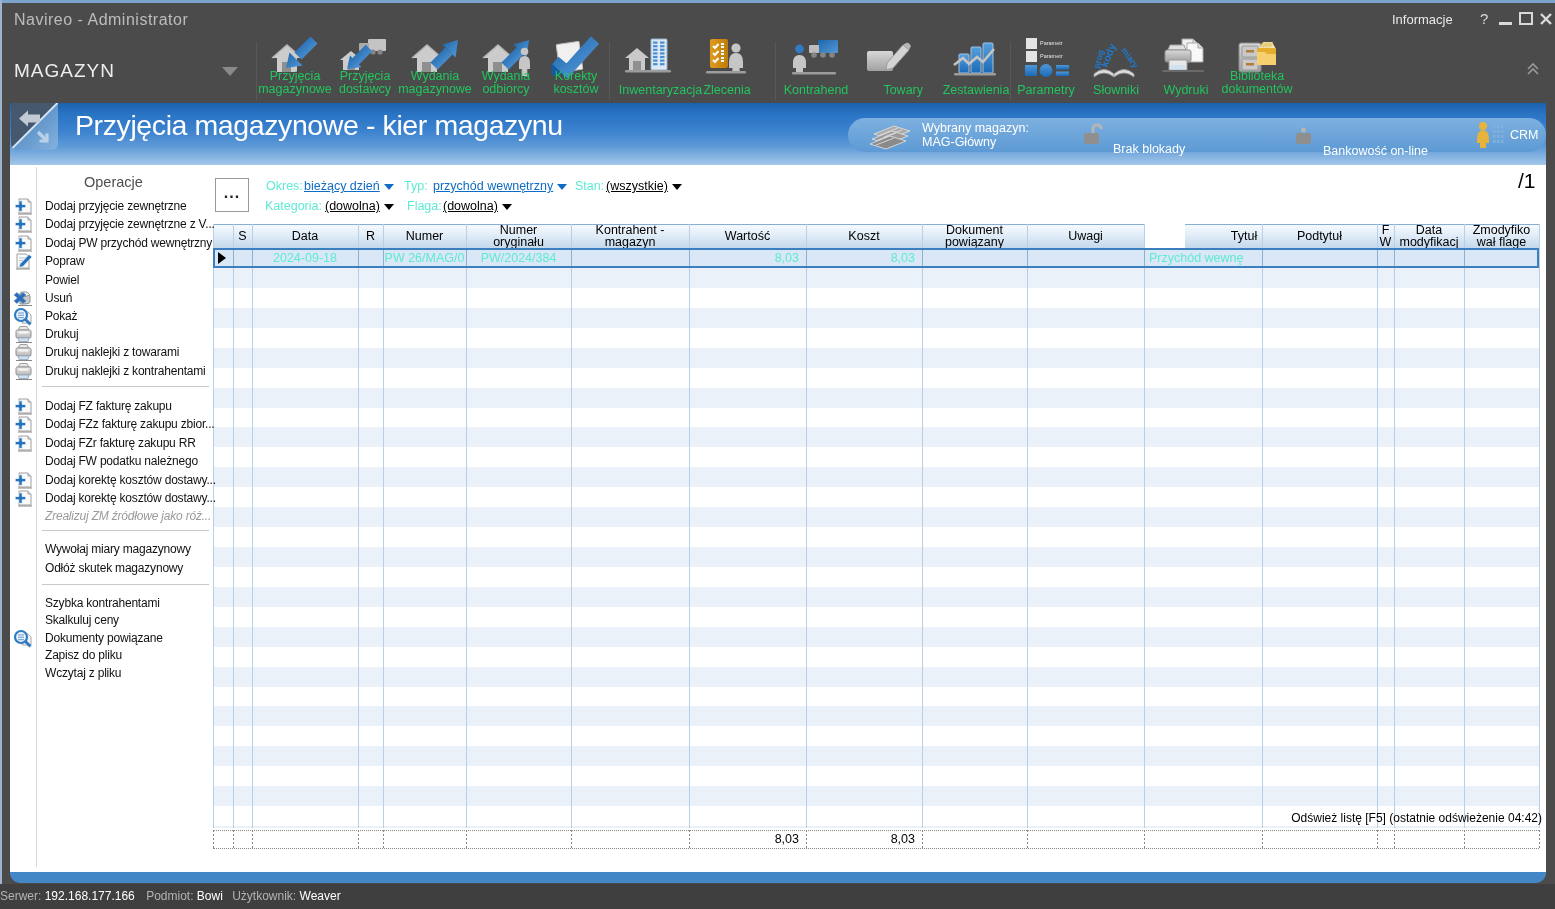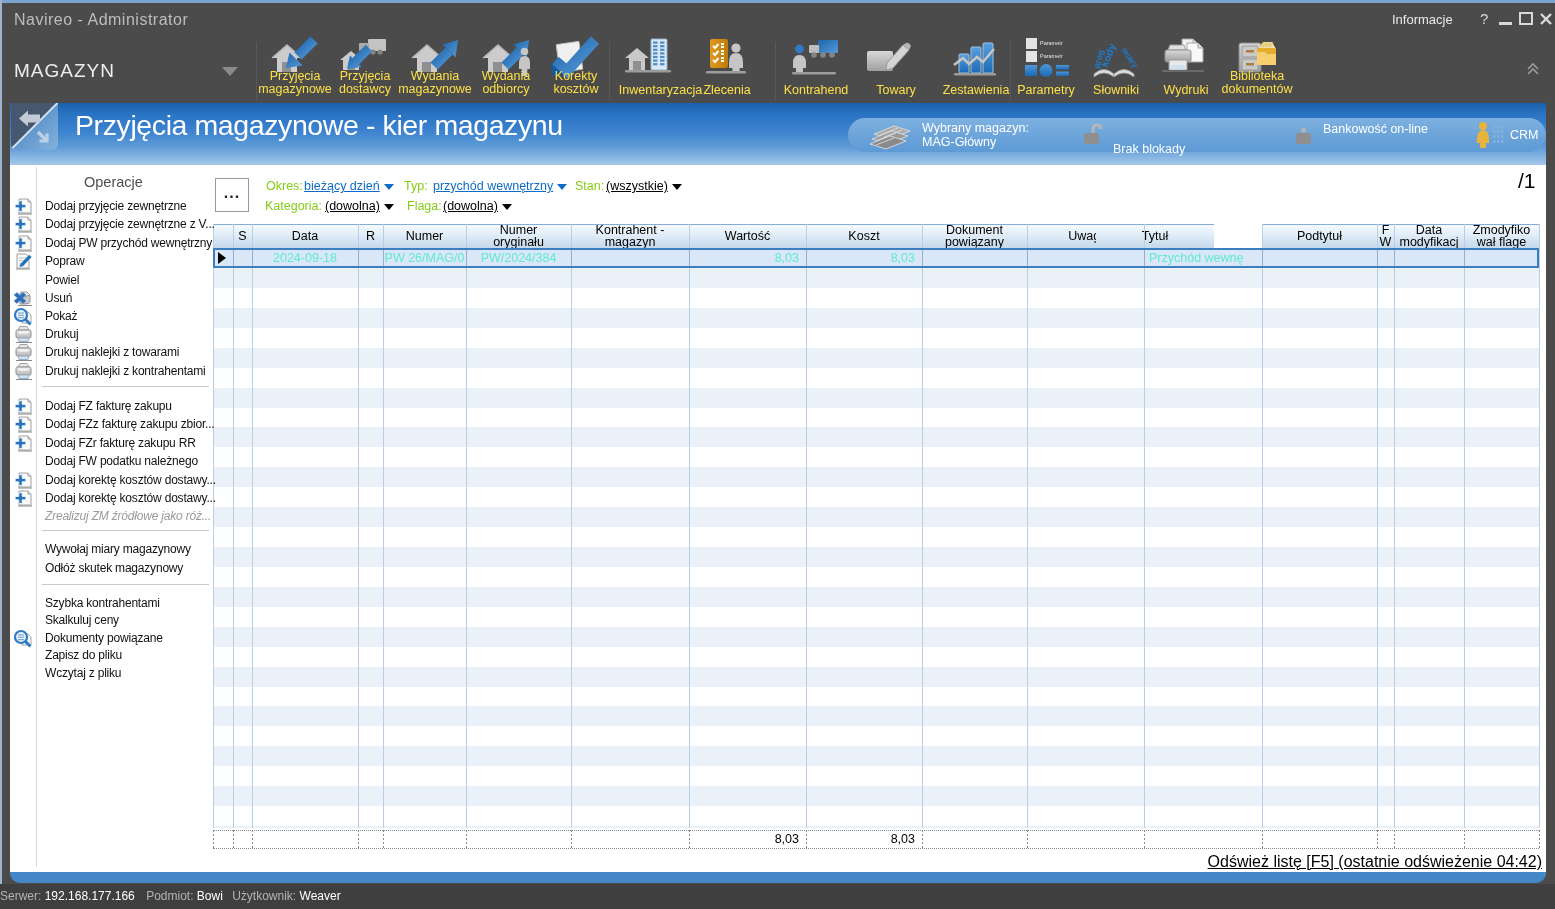--- a/index.html
+++ b/index.html
@@ -4,57 +4,57 @@
 <style>
   * { margin:0; padding:0; box-sizing:border-box; }
   html,body { width:1555px; height:909px; overflow:hidden; }
   body { font-family:"Liberation Sans", sans-serif; background:#4b4b4b; position:relative; }
   .abs { position:absolute; }
   
   #topline { left:0; top:0; width:1555px; height:3px; background:#7da4cf; }
   #apptitle { left:14px; top:11px; color:#bdbdbd; font-size:16px; letter-spacing:0.5px; }
   #magazyn { left:14px; top:60px; color:#ededed; font-size:19px; letter-spacing:1px; }
   .tbsep { top:42px; width:1px; height:58px; background:#414141; border-right:1px solid #585858; }
-  .tbitem { color:#fde047; font-size:12.5px; }
+  .tbitem { color:#22c55e; font-size:12.5px; }
   
   #frame { left:10px; top:103px; width:1536px; height:780px; background:#ffffff;
            border-radius:0 0 10px 10px; border-bottom:11px solid #4387c7; }
   #hdrband { left:10px; top:103px; width:1536px; height:62px;
      background:linear-gradient(180deg,#1a61ad 0%, #2a74c4 18%, #3c82cf 45%, #5d99d6 70%, #88b5e2 88%, #a5c8ea 100%); }
   #hdrtitle { left:75px; top:109px; color:#ffffff; font-size:28.5px; letter-spacing:-0.4px; }
   #corner { left:11px; top:103px; width:47px; height:47px; border-radius:0 0 6px 6px; overflow:hidden; }
   #pill { left:848px; top:118px; width:698px; height:34px; border-radius:17px;
           background:linear-gradient(180deg,#7db0e0,#5d9ad4); color:#ffffff; font-size:12.5px; }
   
   #opsTitle { left:84px; top:174px; color:#4f4f4f; font-size:14.5px; }
   .op { left:45px; color:#111; font-size:12px; letter-spacing:-0.2px; white-space:nowrap; }
   .opgray { color:#9a9a9a; font-style:italic; }
   .opicon { left:12px; width:20px; height:17px; }
   #groove { left:36px; top:167px; width:1px; height:700px; background:#d9d9d9; }
   
   #dots { left:215px; top:178px; width:34px; height:34px; border:1px solid #9a9a9a; background:#fff;
           color:#222; font-size:16px; text-align:center; line-height:28px; letter-spacing:1px; font-weight:bold;}
-  .flabel { color:#84cc16; font-size:12.5px; white-space:nowrap; }
+  .flabel { color:#5eead4; font-size:12.5px; white-space:nowrap; }
   .flink  { color:#0f6cc4; font-size:12.5px; text-decoration:underline; white-space:nowrap; }
   .fblack { color:#000; font-size:12.5px; text-decoration:underline; white-space:nowrap; }
   .tri { display:inline-block; width:0; height:0; border-left:5px solid transparent;
          border-right:5px solid transparent; border-top:6px solid #0f6cc4; margin-left:4px; }
   .trib { border-top-color:#000; }
   
   .vline { top:224px; width:1px; height:604px; background:#b9cfe5; }
   .hcell { top:224px; height:24px; color:#000; font-size:12.5px; display:flex; align-items:center;
            justify-content:center; text-align:center; line-height:11.5px;
            background:linear-gradient(180deg,#f6fafe 0%,#e3eef9 40%,#cfe0f0 78%,#c5d9ec 100%);
            border-top:1px solid #86add2; }
   .dcell { top:250px; height:16px; color:#5eead4; font-size:12.5px; line-height:16px; white-space:nowrap; }
   .totcell { top:830px; height:19px; border-top:1px dotted #8a8a8a; border-bottom:1px dotted #8a8a8a;
              color:#000; font-size:12.5px; line-height:18px; text-align:right; }
   .dotv { top:830px; width:1px; height:19px;
           background-image:linear-gradient(180deg,#8a8a8a 50%,transparent 50%); background-size:1px 4px; }
-  #refresh { top:853px; color:#000; font-size:16px; text-decoration:underline; }
+  #refresh { top:811px; color:#000; font-size:12px; }
   
   #statusbar { left:0; top:884px; width:1555px; height:25px; background:#3f3f3f; color:#b3b3b3;
                font-size:12px; line-height:25px; }
   #statusbar b { color:#ffffff; font-weight:normal; }
 </style>
 </head>
 <body>
 <div class="abs" id="topline"></div>
 <div class="abs" style="left:0;top:0;width:2px;height:884px;background:#9eb4cc;"></div>
 <div class="abs" id="apptitle">Navireo - Administrator</div>
@@ -78,21 +78,21 @@
     <div style="position:absolute;left:74px;top:3px;line-height:14px;">Wybrany magazyn:<br>MAG-Główny</div>
     <svg style="position:absolute;left:233px;top:5px;" width="26" height="24" viewBox="0 0 26 24">
       <rect x="3" y="10" width="15" height="11" rx="2" fill="#8f8f8f"></rect>
       <path d="M12 10 L12 6 Q12 2 16 2 Q20 2 20 6" stroke="#b5b5b5" stroke-width="3" fill="none"></path>
     </svg>
     <div style="position:absolute;left:265px;top:10px;margin-top:14px;">Brak blokady</div>
     <svg style="position:absolute;left:443px;top:5px;" width="26" height="24" viewBox="0 0 26 24">
       <rect x="5" y="10" width="15" height="11" rx="2" fill="#8f8f8f"></rect>
       <circle cx="12.5" cy="7" r="2.5" fill="#b5b5b5"></circle>
     </svg>
-    <div style="position:absolute;left:475px;top:4px;">Bankowość on-line</div>
+    <div style="position:absolute;left:475px;top:26px;">Bankowość on-line</div>
     <svg style="position:absolute;left:626px;top:3px;" width="30" height="28" viewBox="0 0 30 28">
       <circle cx="9" cy="5" r="4" fill="#e8b33c"></circle>
       <path d="M3 19 Q3 9 9 9 Q15 9 15 19 L15 22 L12 22 L12 27 L6 27 L6 22 L3 22 Z" fill="#e8b33c"></path>
       <g fill="#7fb0e0">
         <rect x="19" y="4" width="2.5" height="3"></rect>
         <rect x="23" y="4" width="2.5" height="3"></rect>
         <rect x="27" y="4" width="2.5" height="3"></rect>
         <rect x="19" y="9" width="2.5" height="3"></rect>
         <rect x="23" y="9" width="2.5" height="3"></rect>
         <rect x="27" y="9" width="2.5" height="3"></rect>
@@ -134,21 +134,21 @@
     <div class="abs hcell" style="left: 233px; width: 19px;">S</div>
     <div class="abs hcell" style="left: 252px; width: 106px;">Data</div>
     <div class="abs hcell" style="left: 358px; width: 25px;">R</div>
     <div class="abs hcell" style="left: 383px; width: 83px;">Numer</div>
     <div class="abs hcell" style="left: 466px; width: 105px;">Numer<br>oryginału</div>
     <div class="abs hcell" style="left: 571px; width: 118px;">Kontrahent -<br>magazyn</div>
     <div class="abs hcell" style="left: 689px; width: 117px;">Wartość</div>
     <div class="abs hcell" style="left: 806px; width: 116px;">Koszt</div>
     <div class="abs hcell" style="left: 922px; width: 105px;">Dokument<br>powiązany</div>
     <div class="abs hcell" style="left: 1027px; width: 117px;">Uwagi</div>
-    <div class="abs hcell" style="left: 1096px; width: 118px;">Tytuł</div>
+    <div class="abs hcell" style="left: 1185px; width: 118px;">Tytuł</div>
     <div class="abs hcell" style="left: 1262px; width: 115px;">Podtytuł</div>
     <div class="abs hcell" style="left: 1377px; width: 17px;">F<br>W</div>
     <div class="abs hcell" style="left: 1394px; width: 70px;">Data<br>modyfikacj</div>
     <div class="abs hcell" style="left: 1464px; width: 75px;">Zmodyfiko<br>wał flage</div>
     <div class="abs vline" style="left: 213px;"></div>
     <div class="abs vline" style="left: 233px;"></div>
     <div class="abs vline" style="left: 252px;"></div>
     <div class="abs vline" style="left: 358px;"></div>
     <div class="abs vline" style="left: 383px;"></div>
     <div class="abs vline" style="left: 466px;"></div>
@@ -418,21 +418,21 @@
         </linearGradient>
         <linearGradient id="gv" x1="0" y1="0" x2="0" y2="1">
           <stop offset="0" stop-color="#d8d8d8"></stop>
           <stop offset="1" stop-color="#a0a0a0"></stop>
         </linearGradient>
       </defs>
       <rect x="5" y="15" width="26" height="20" rx="2" fill="url(#gv)"></rect>
       <path d="M25 27 L41 9 L47 14 L31 32 L24 34 Z" fill="#d4d4d4" stroke="#9a9a9a"></path>
       <path d="M41 9 L47 14 L49 10 Q47 6 44 7 Z" fill="#b5b5b5"></path>
     </svg></div>
-<div class="abs tbitem" style="left: 836px; top: 84px; width: 120px; text-align: center; line-height: 12.5px;">Towary</div>
+<div class="abs tbitem" style="left: 803px; top: 84px; width: 120px; text-align: right; line-height: 12.5px;">Towary</div>
 <div class="abs" style="left: 950px; top: 36px;"><svg width="52" height="46" viewBox="0 0 52 46">
       <defs>
         <linearGradient id="gb" x1="0" y1="0" x2="1" y2="1">
           <stop offset="0" stop-color="#1d66ac"></stop>
           <stop offset="1" stop-color="#5599d8"></stop>
         </linearGradient>
         <linearGradient id="gv" x1="0" y1="0" x2="0" y2="1">
           <stop offset="0" stop-color="#d8d8d8"></stop>
           <stop offset="1" stop-color="#a0a0a0"></stop>
         </linearGradient>

